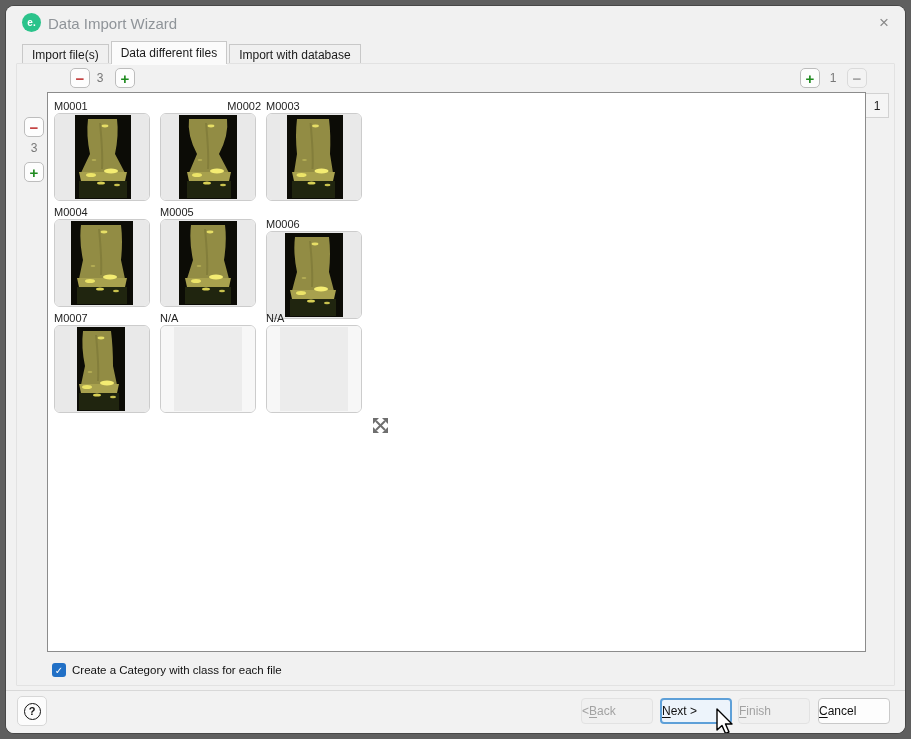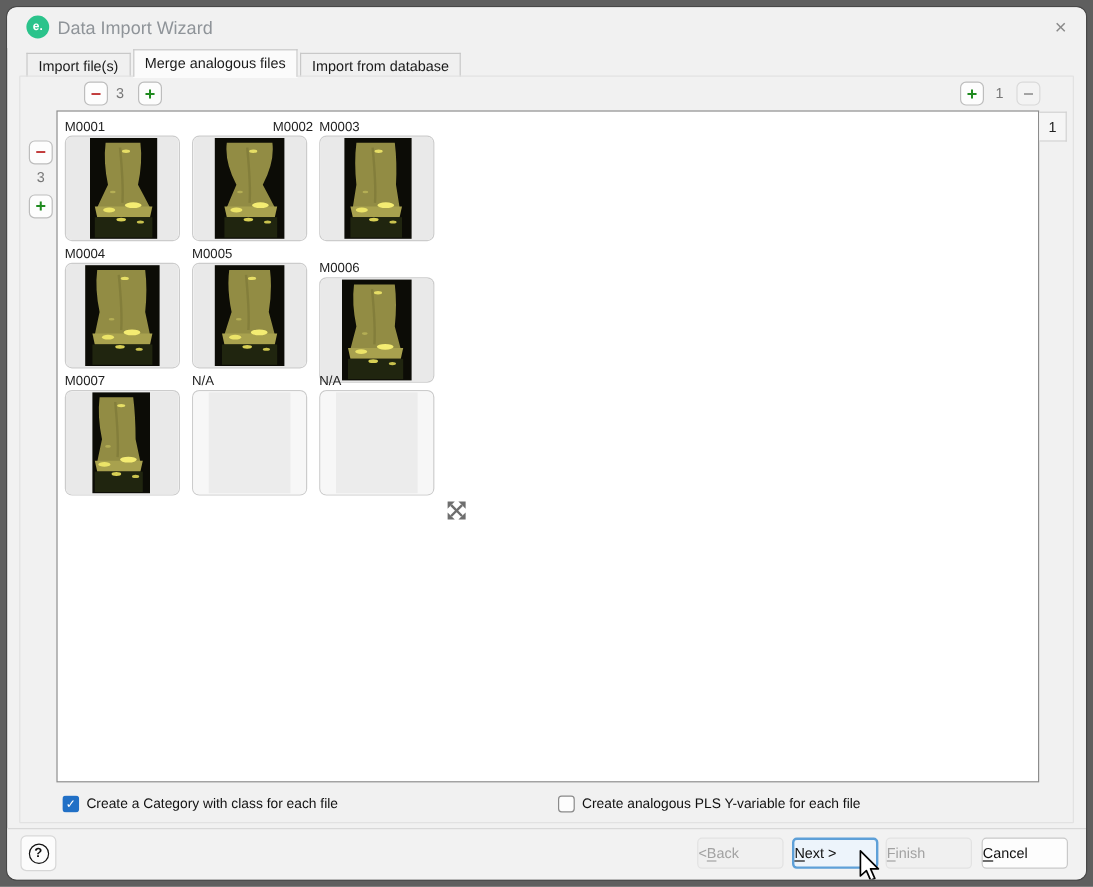--- a/index.html
+++ b/index.html
@@ -119,22 +119,22 @@
 <div class="window">
 
   <div class="titlebar">
     <div class="app-badge" id="app-badge" style="background: rgb(43, 195, 139);">e.</div>
     <div class="title-text">Data Import Wizard</div>
     <div class="close-btn">×</div>
   </div>
 
   <div class="tabbar" id="tabbar">
       <div class="tab">Import file(s)</div>
-      <div class="tab active">Merge analogous files</div>
-      <div class="tab">Import from database</div>
+      <div class="tab active">Data different files</div>
+      <div class="tab">Import with database</div>
     </div>
   <div class="page-frame"></div>
 
   <div class="sq-btn red" id="tl-minus">−</div>
   <div class="count-label" id="tl-count">3</div>
   <div class="sq-btn green" id="tl-plus">+</div>
 
   <div class="sq-btn green" id="tr-plus">+</div>
   <div class="count-label" id="tr-count">1</div>
   <div class="sq-btn disabled" id="tr-minus">−</div>
@@ -155,24 +155,20 @@
       <polygon points="1,1 7,1 1,7"></polygon>
       <polygon points="16,1 10,1 16,7"></polygon>
       <polygon points="1,16 7,16 1,10"></polygon>
       <polygon points="16,16 10,16 16,10"></polygon>
     </g>
   </svg>
 
   <div class="option" id="opt-0" style="left:46px;">
       <div class="checkbox checked" style="background: rgb(33, 112, 198);">✓</div>
       <div class="option-label">Create a Category with class for each file</div>
-    </div>
-  <div class="option" id="opt-1" style="left:459px;">
-      <div class="checkbox unchecked"></div>
-      <div class="option-label">Create analogous PLS Y-variable for each file</div>
     </div>
 
   <div class="footer">
     <div class="help-btn">
       <div class="help-glyph">?</div>
     </div>
     <div class="f-btn disabled" id="btn-0">&lt; <u>B</u>ack</div>
     <div class="f-btn focused" id="btn-1"><u>N</u>ext &gt;</div>
     <div class="f-btn disabled" id="btn-2"><u>F</u>inish</div>
     <div class="f-btn enabled" id="btn-3"><u>C</u>ancel</div>

